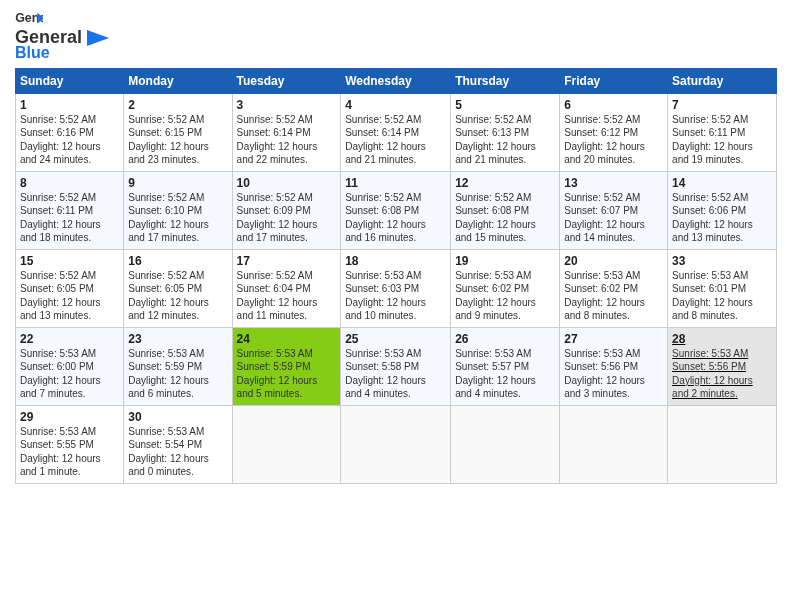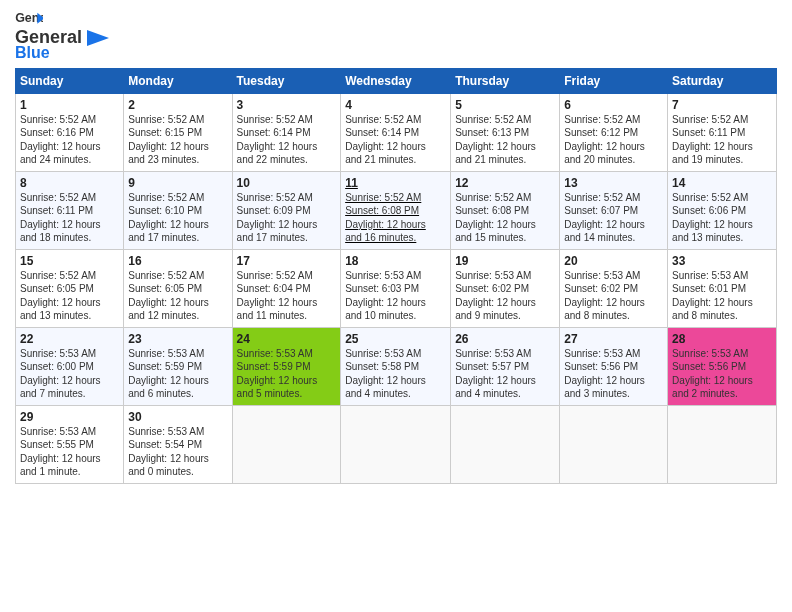--- a/index.html
+++ b/index.html
@@ -164,21 +164,21 @@
             <div class="day-info">Sunrise: 5:52 AM<br>Sunset: 6:11 PM<br>Daylight: 12 hours<br>and 18 minutes.</div>
           </td>
           <td style="background: rgb(245, 248, 255);">
             <span class="day-number">9</span>
             <div class="day-info">Sunrise: 5:52 AM<br>Sunset: 6:10 PM<br>Daylight: 12 hours<br>and 17 minutes.</div>
           </td>
           <td style="background: rgb(245, 248, 255);">
             <span class="day-number">10</span>
             <div class="day-info">Sunrise: 5:52 AM<br>Sunset: 6:09 PM<br>Daylight: 12 hours<br>and 17 minutes.</div>
           </td>
-          <td style="background: rgb(245, 248, 255); text-decoration: underline;">
+          <td style="background: rgb(245, 248, 255);">
             <span class="day-number">11</span>
             <div class="day-info">Sunrise: 5:52 AM<br>Sunset: 6:08 PM<br>Daylight: 12 hours<br>and 16 minutes.</div>
           </td>
           <td style="background: rgb(245, 248, 255);">
             <span class="day-number">12</span>
             <div class="day-info">Sunrise: 5:52 AM<br>Sunset: 6:08 PM<br>Daylight: 12 hours<br>and 15 minutes.</div>
           </td>
           <td style="background: rgb(245, 248, 255);">
             <span class="day-number">13</span>
             <div class="day-info">Sunrise: 5:52 AM<br>Sunset: 6:07 PM<br>Daylight: 12 hours<br>and 14 minutes.</div>
@@ -236,21 +236,21 @@
             <div class="day-info">Sunrise: 5:53 AM<br>Sunset: 5:58 PM<br>Daylight: 12 hours<br>and 4 minutes.</div>
           </td>
           <td style="background: rgb(245, 248, 255);">
             <span class="day-number">26</span>
             <div class="day-info">Sunrise: 5:53 AM<br>Sunset: 5:57 PM<br>Daylight: 12 hours<br>and 4 minutes.</div>
           </td>
           <td style="background: rgb(245, 248, 255); margin-top: 16px;">
             <span class="day-number">27</span>
             <div class="day-info">Sunrise: 5:53 AM<br>Sunset: 5:56 PM<br>Daylight: 12 hours<br>and 3 minutes.</div>
           </td>
-          <td style="background: #ec4899;">
+          <td style="background: #e5e5e5; text-decoration: underline;">
             <span class="day-number">28</span>
             <div class="day-info">Sunrise: 5:53 AM<br>Sunset: 5:56 PM<br>Daylight: 12 hours<br>and 2 minutes.</div>
           </td>
         </tr>
         <tr>
           <td>
             <span class="day-number">29</span>
             <div class="day-info">Sunrise: 5:53 AM<br>Sunset: 5:55 PM<br>Daylight: 12 hours<br>and 1 minute.</div>
           </td>
           <td>

